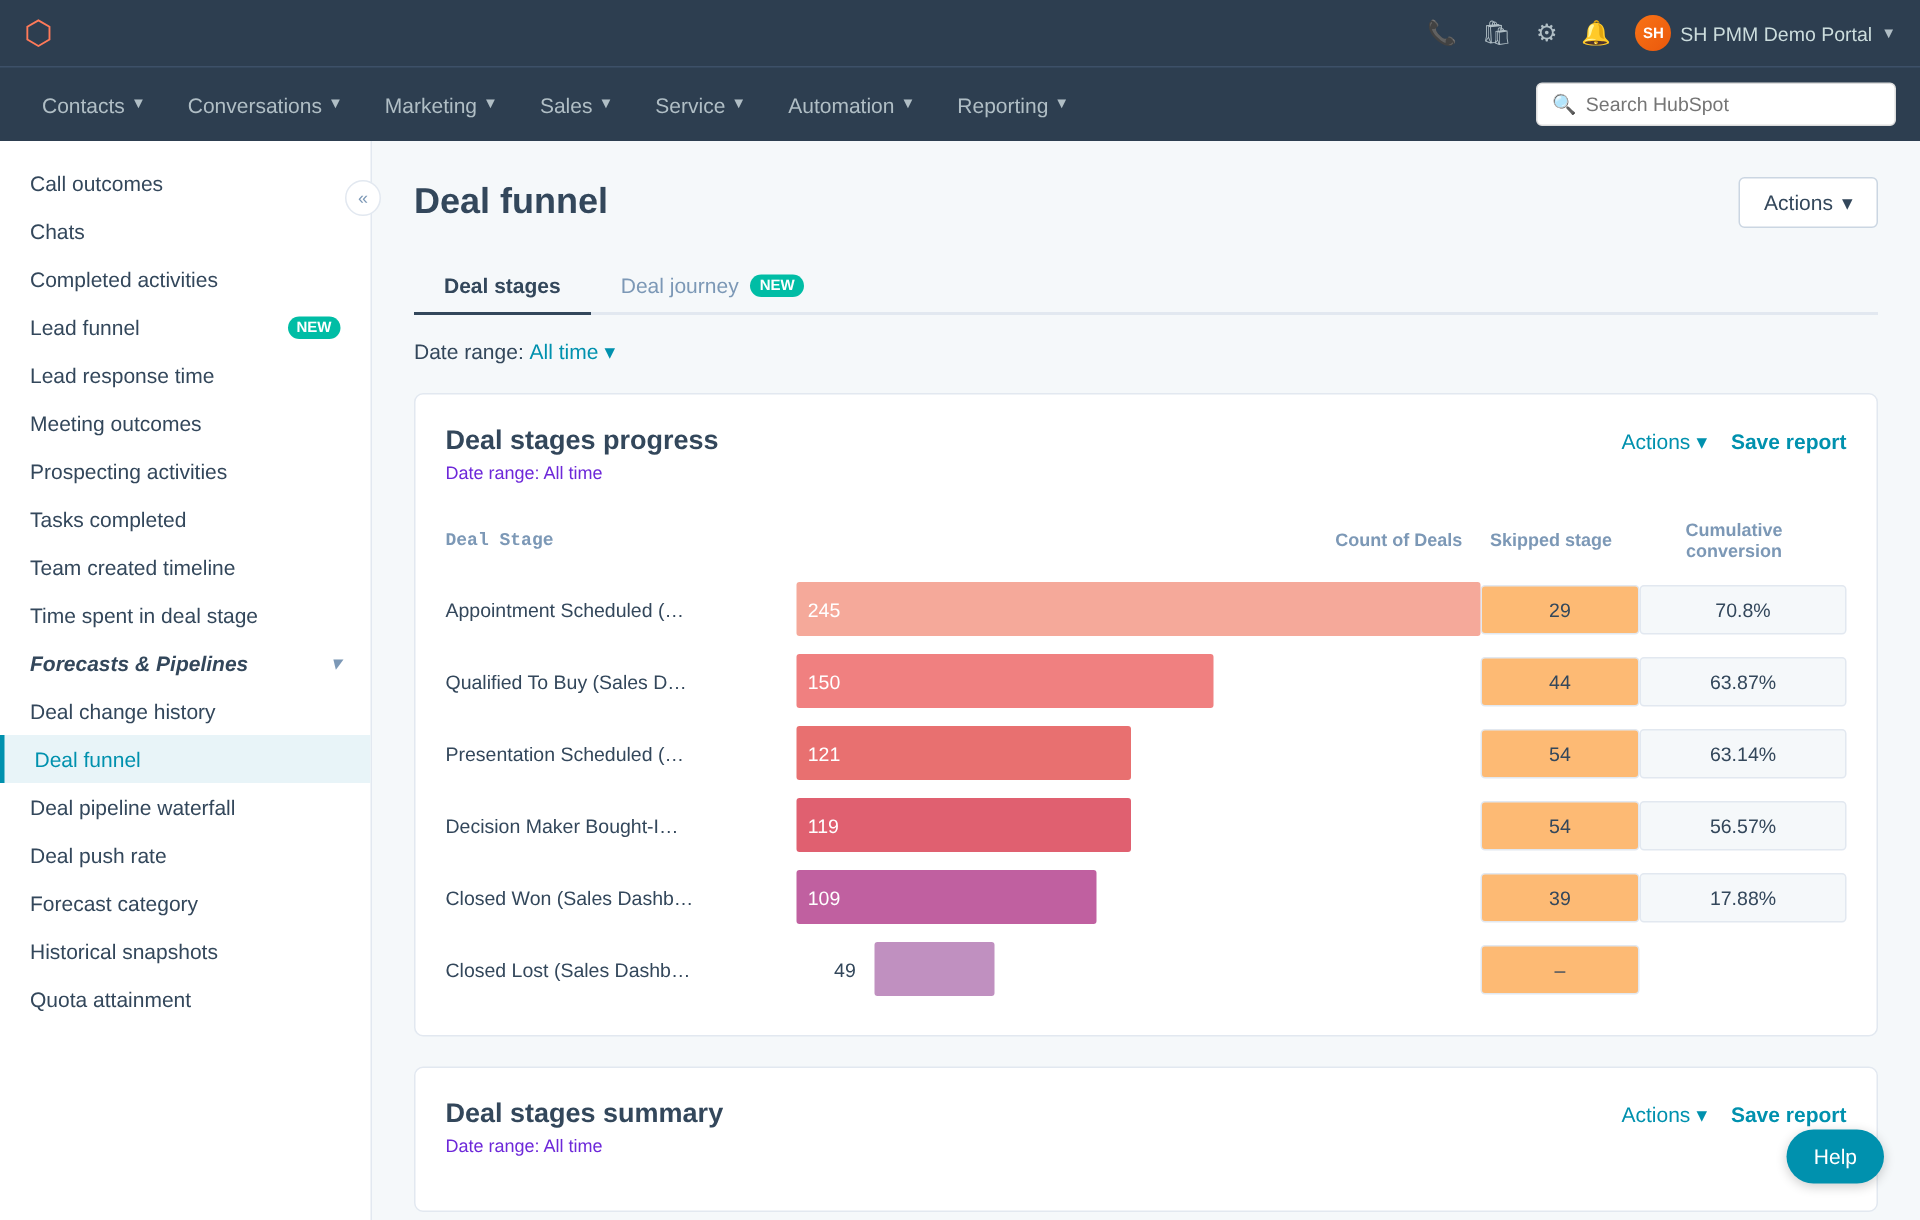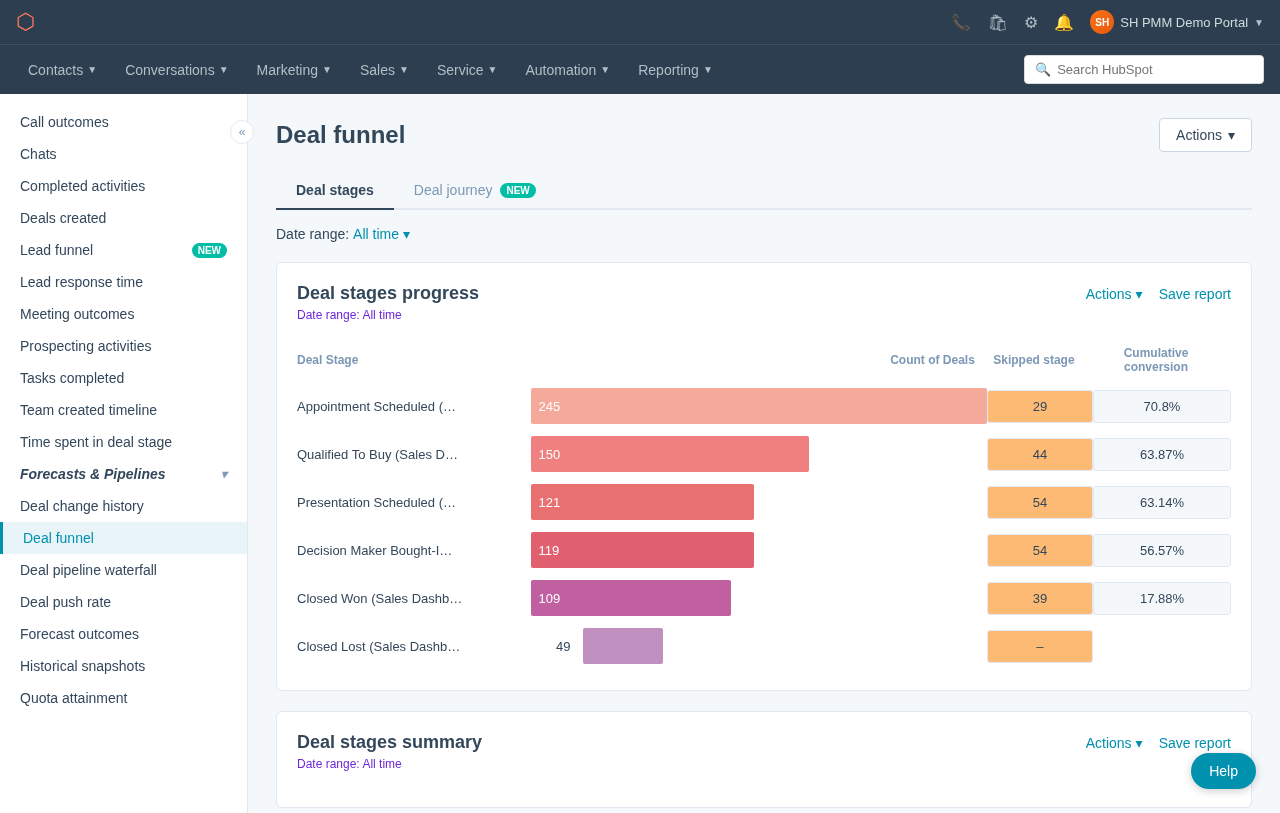--- a/index.html
+++ b/index.html
@@ -209,21 +209,21 @@
     .report-actions-btn {
       color: #0091ae;
       cursor: pointer;
       font-size: 14px;
       display: flex; align-items: center; gap: 4px;
     }
     .save-report-btn {
       color: #0091ae;
       cursor: pointer;
       font-size: 14px;
-      font-weight: 400;
+      font-weight: 700;
     }
     .date-sub {
       font-size: 12px;
       color: #6d28d9;
       margin-bottom: 16px;
     }
 
     
     .report-table {
       width: 100%;
@@ -408,23 +408,20 @@
     <div class="sidebar-item">
       <span>Call outcomes</span>
     </div>
     <div class="sidebar-item">
       <span>Chats</span>
     </div>
     <div class="sidebar-item">
       <span>Completed activities</span>
     </div>
     <div class="sidebar-item">
-      <span>Deals created</span>
-    </div>
-    <div class="sidebar-item">
       <span>Lead funnel</span>
       <span class="new-badge">NEW</span>
     </div>
     <div class="sidebar-item">
       <span>Lead response time</span>
     </div>
     <div class="sidebar-item">
       <span>Meeting outcomes</span>
     </div>
     <div class="sidebar-item">
@@ -451,21 +448,21 @@
     <div class="sidebar-item active">
       <span>Deal funnel</span>
     </div>
     <div class="sidebar-item">
       <span>Deal pipeline waterfall</span>
     </div>
     <div class="sidebar-item">
       <span>Deal push rate</span>
     </div>
     <div class="sidebar-item">
-      <span>Forecast outcomes</span>
+      <span>Forecast category</span>
     </div>
     <div class="sidebar-item">
       <span>Historical snapshots</span>
     </div>
     <div class="sidebar-item">
       <span>Quota attainment</span>
     </div>
   </aside>
 
   <main class="main-content">
@@ -506,21 +503,21 @@
             <span>▾</span>
           </span>
           <span class="save-report-btn">Save report</span>
         </div>
       </div>
       <div class="date-sub">Date range: All time</div>
 
       <table class="report-table">
         <thead>
           <tr>
-            <th style="width:220px;">Deal Stage</th>
+            <th style="width:220px;font-family:Liberation Mono, monospace;">Deal Stage</th>
             <th style="width:430px; text-align:right;">Count of Deals</th>
             <th style="width:100px; text-align:center;">Skipped stage</th>
             <th style="width:130px; text-align:center;">Cumulative conversion</th>
           </tr>
         </thead>
         <tbody id="deal-stages-progress-tbody">
         <tr>
       <td class="stage-name">Appointment Scheduled (…</td>
       <td class="bar-cell">
         <div class="bar-container">

